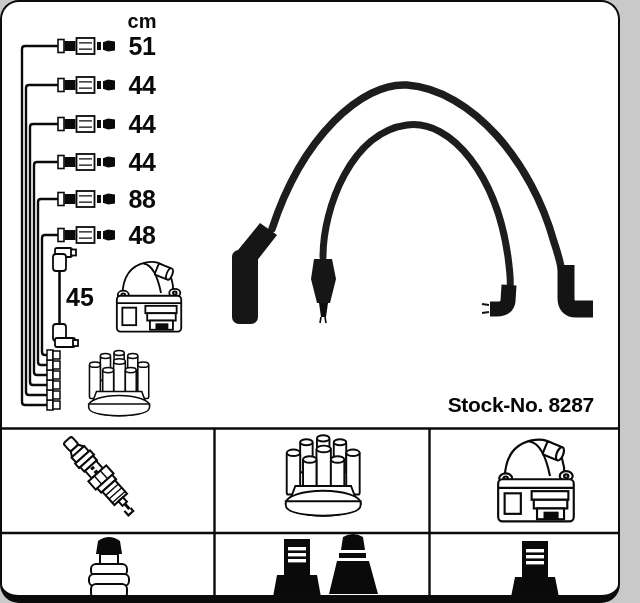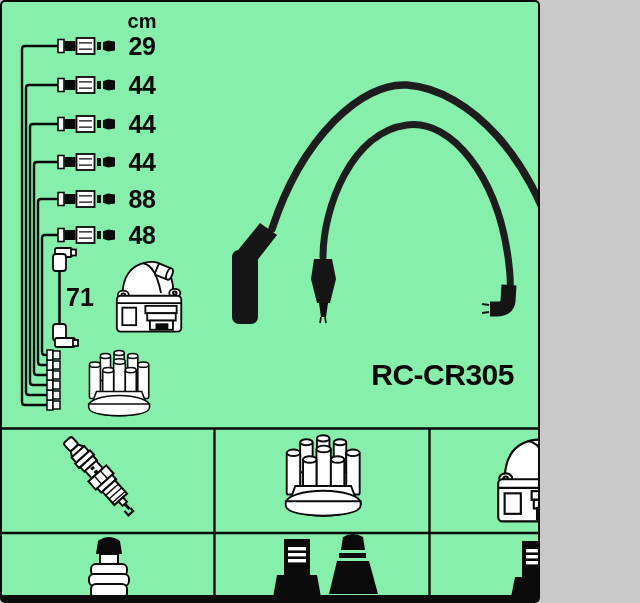--- a/index.html
+++ b/index.html
@@ -1,19 +1,19 @@
 <!DOCTYPE html>
 <html><head>
 <meta charset="utf-8">
 <style>
   html,body{margin:0;padding:0;background:#c9c9c9;font-family:"Liberation Sans",sans-serif;}
   #card{
-    position:relative;width:540px;height:603px;box-sizing:border-box;
-    background:#86efac;border:2px solid #0b0b0b;border-bottom:8px solid #0b0b0b;
-    border-radius:5px;overflow:hidden;
+    position:relative;width:620px;height:603px;box-sizing:border-box;
+    background:#ffffff;border:2px solid #0b0b0b;border-bottom:8px solid #0b0b0b;
+    border-radius:19px;overflow:hidden;
   }
   .abs{position:absolute;}
   .num{
     position:absolute;left:116px;width:48px;text-align:center;
     font-weight:bold;font-size:25px;line-height:26px;color:#0a0a0a;
     letter-spacing:-0.5px;
   }
   .unit{
     position:absolute;left:116px;width:48px;text-align:center;
     font-weight:bold;font-size:20px;line-height:22px;color:#0a0a0a;
@@ -147,48 +147,48 @@
     <g transform="translate(113,256) scale(0.92)">
       <use href="#coilsym"></use>
     </g>
 
     <g transform="translate(82,349) scale(0.78)">
       <use href="#capsym"></use>
     </g>
   </svg>
 
   <div class="unit" style="top:8px">cm</div>
-  <div class="num" style="top:31px">29</div>
+  <div class="num" style="top:31px">51</div>
   <div class="num" style="top:70px">44</div>
   <div class="num" style="top:109px">44</div>
   <div class="num" style="top:147px">44</div>
   <div class="num" style="top:184px">88</div>
   <div class="num" style="top:220px">48</div>
-  <div class="coilnum" style="top:282px">71</div>
+  <div class="coilnum" style="top:282px">45</div>
 
   <svg class="abs" style="left:200px;top:55px" width="440" height="310" viewBox="0 0 440 310">
     <g>
       <path d="M70,172 C100,80 160,25 205,28 C270,33 330,105 352,185 C357,200 360,212 361,222" stroke="#1d1d1d" stroke-width="7.5" fill="none" stroke-linecap="round"></path>
       <polygon points="32,198 58,166 75,178 50,210" fill="#161616"></polygon>
       <rect x="30" y="193" width="26" height="74" rx="7" fill="#161616"></rect>
       <path d="M364,208 L364,241 Q364,252 374,252 L391,252" stroke="#141414" stroke-width="17" fill="none" stroke-linejoin="round"></path>
     </g>
     <g>
       <path d="M121,200 C121,150 150,75 205,68 C250,62 295,120 306,200 C308,215 309,224 308,231" stroke="#1d1d1d" stroke-width="7" fill="none" stroke-linecap="round"></path>
       <polygon points="112,202 130,202 134,222 128,246 115,246 109,222" fill="#161616"></polygon>
       <polygon points="117,246 126,246 124,260 119,260" fill="#0d0d0d"></polygon>
       <line x1="119" y1="260" x2="118" y2="266" stroke="#0d0d0d" stroke-width="1.6"></line>
       <line x1="123" y1="260" x2="124" y2="266" stroke="#0d0d0d" stroke-width="1.6"></line>
       <path d="M307,228 L306,244 Q305,252 295,252 L288,252" stroke="#141414" stroke-width="15" fill="none" stroke-linejoin="round"></path>
       <line x1="280" y1="247" x2="287" y2="248" stroke="#141414" stroke-width="2.2"></line>
       <line x1="280" y1="256" x2="287" y2="255" stroke="#141414" stroke-width="2.2"></line>
     </g>
   </svg>
 
-  <div class="partno">RC-CR305</div>
+  <div class="stockno">Stock-No. 8287</div>
 
   <svg class="abs" style="left:0;top:425px" width="640" height="170" viewBox="0 0 640 170">
 
     <g class="ln" stroke-width="2.4">
       <line x1="0" y1="1.5" x2="640" y2="1.5"></line>
       <line x1="0" y1="106" x2="640" y2="106"></line>
       <line x1="212.5" y1="1.5" x2="212.5" y2="170"></line>
       <line x1="427.5" y1="1.5" x2="427.5" y2="170"></line>
     </g>
 

